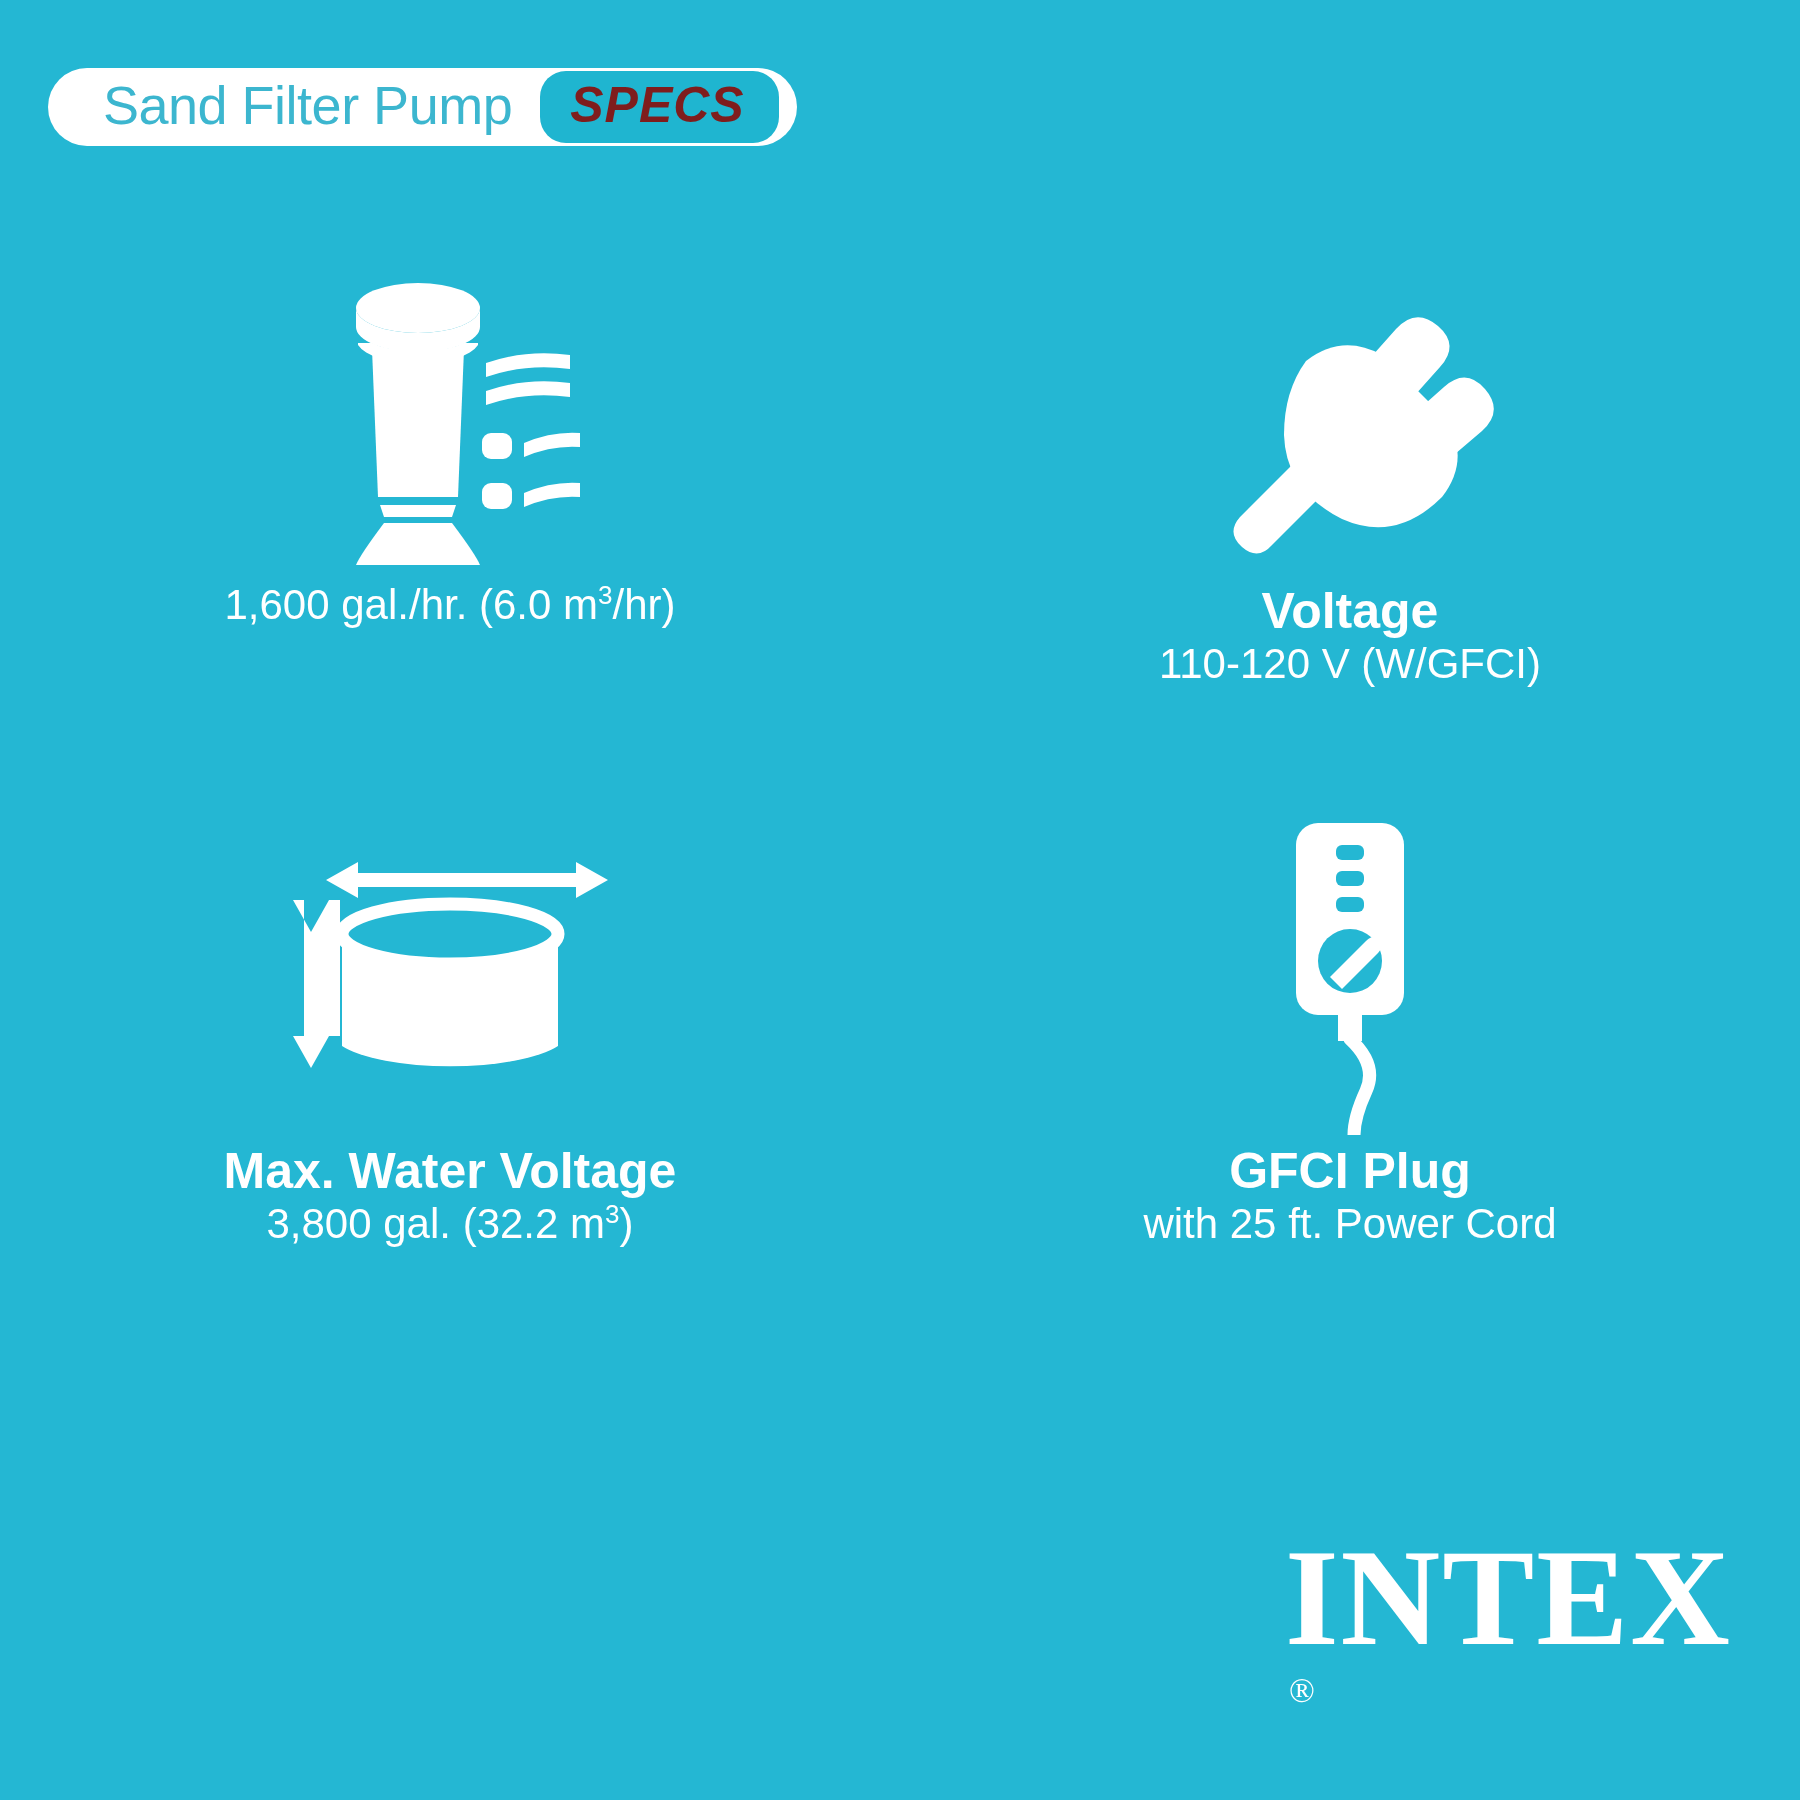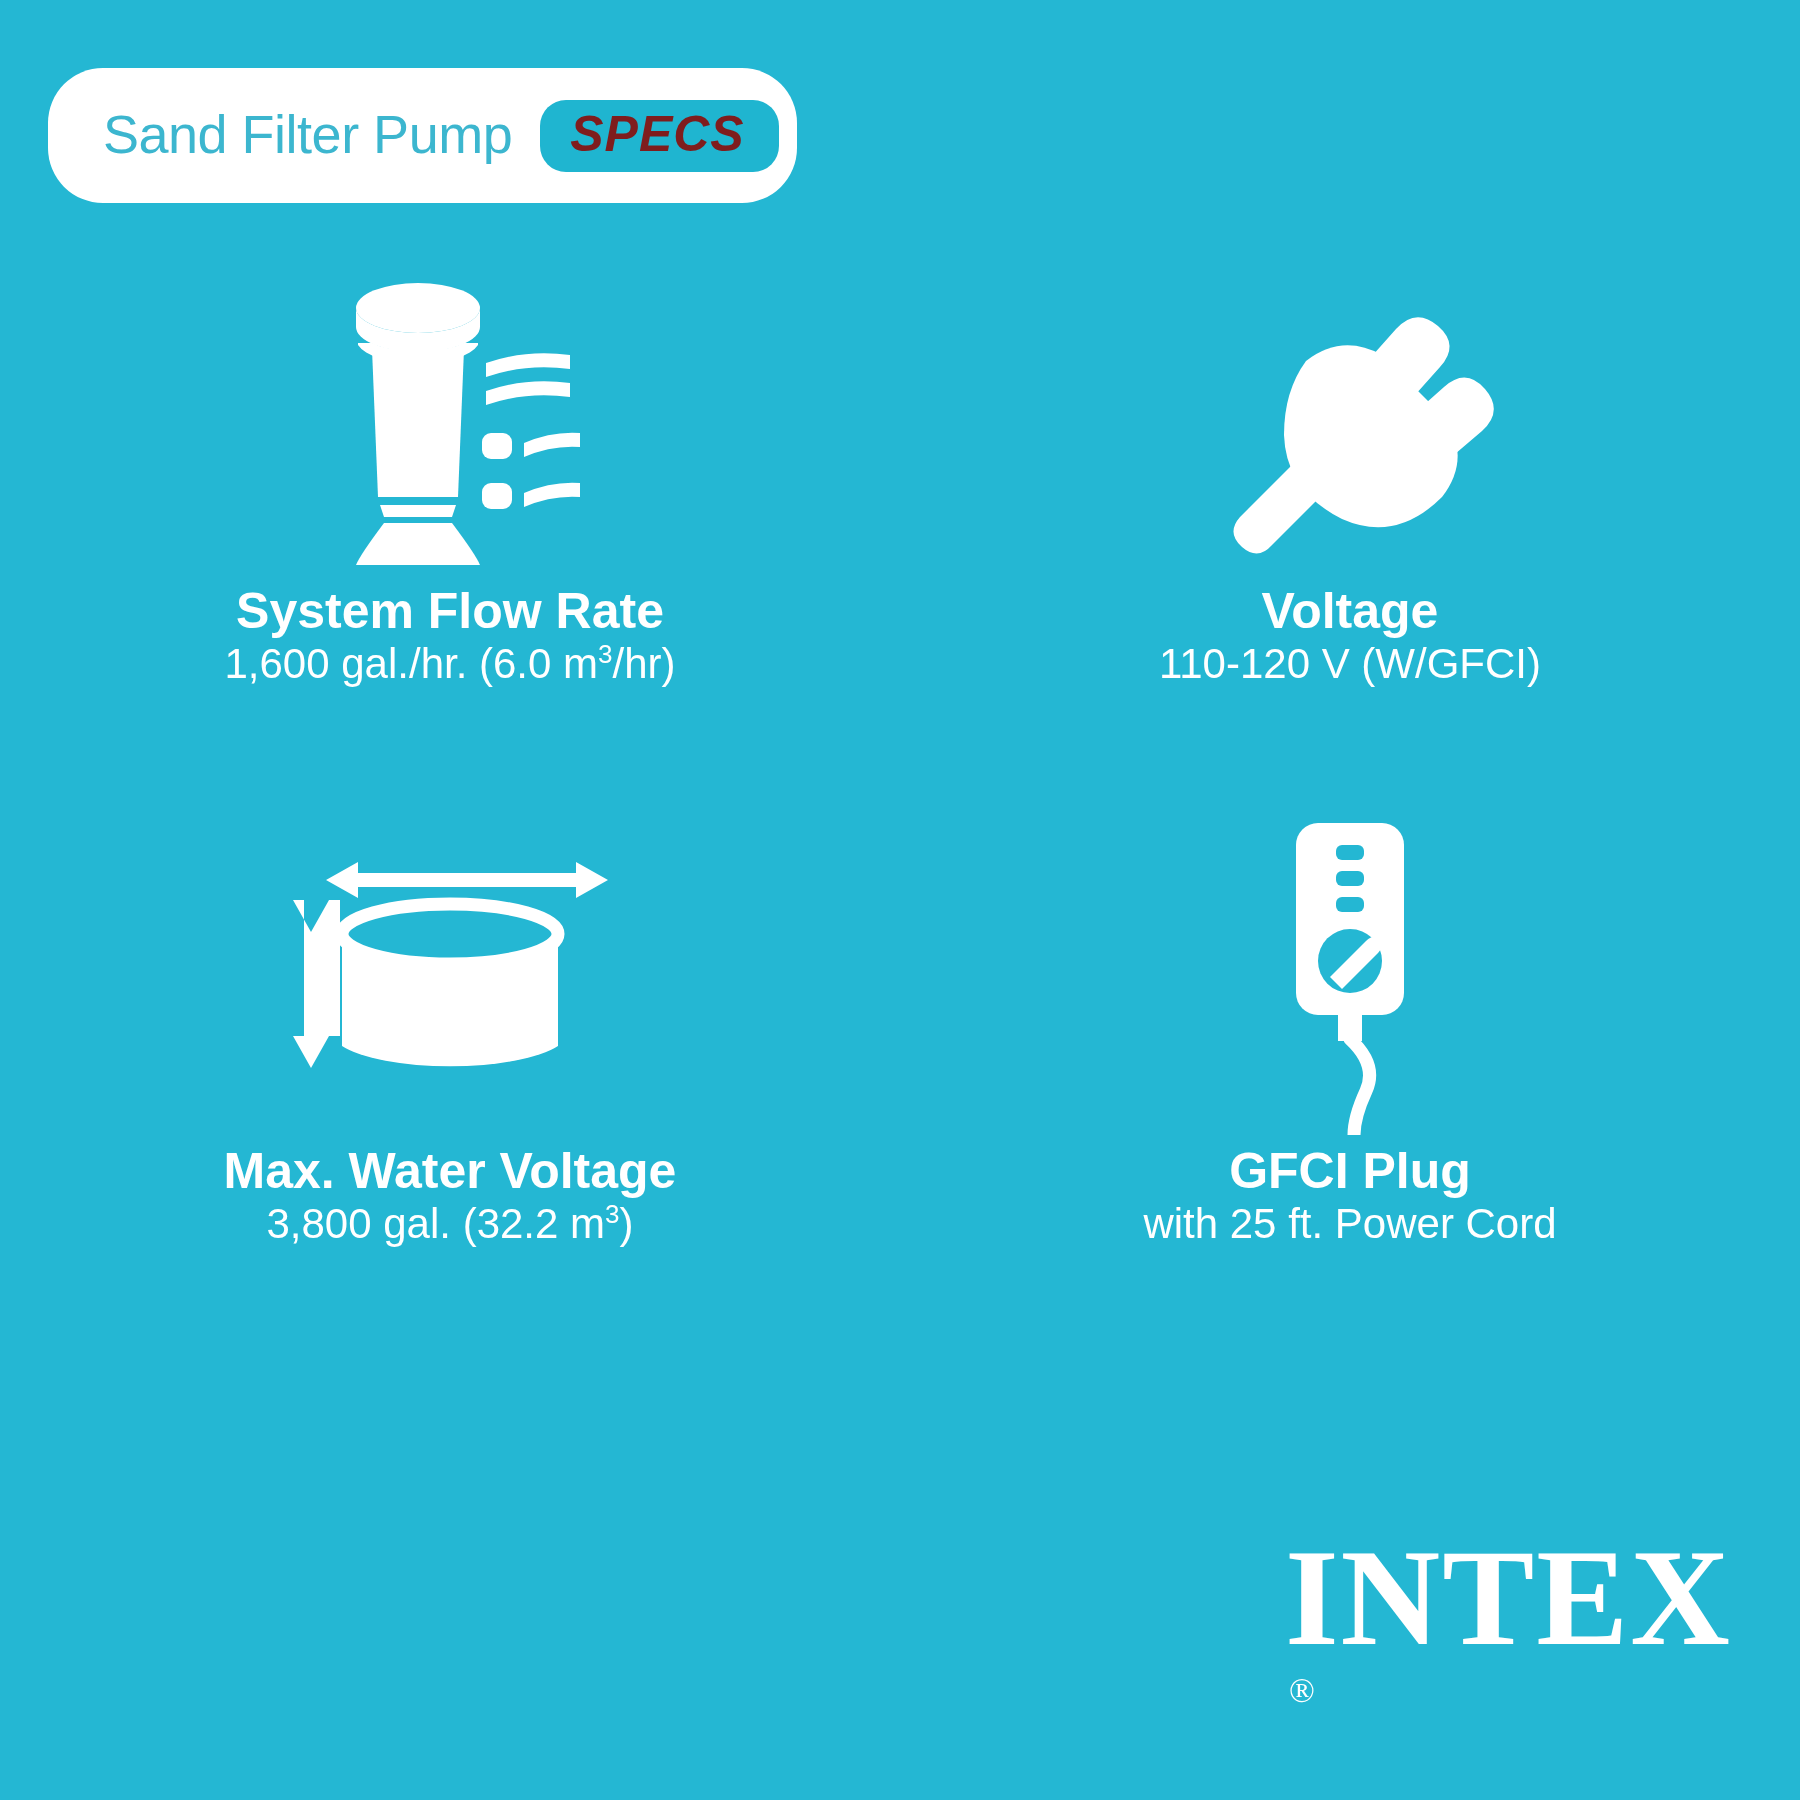--- a/index.html
+++ b/index.html
@@ -13,21 +13,21 @@
     font-family: "Liberation Sans", sans-serif;
     overflow: hidden;
     position: relative;
   }
 
   
   .header-pill {
     position: absolute;
     left: 48px;
     top: 68px;
-    height: 135px;
+    height: 78px;
     background: #ffffff;
     border-radius: 55px;
     display: flex;
     align-items: center;
     padding-left: 55px;
     padding-right: 18px;
     box-sizing: border-box;
   }
   .header-title {
     color: #3cb6cf;
@@ -158,21 +158,20 @@
         <path d="M186 98 q40 -14 84 -8 l0 14 q-44 -6 -84 8 Z" fill="#ffffff"></path>
         <path d="M186 126 q40 -14 84 -8 l0 14 q-44 -6 -84 8 Z" fill="#ffffff"></path>
 
         <rect x="182" y="168" width="30" height="26" rx="9" fill="#ffffff"></rect>
         <path d="M224 178 q28 -12 56 -10 l0 14 q-28 -2 -56 10 Z" fill="#ffffff"></path>
 
         <rect x="182" y="218" width="30" height="26" rx="9" fill="#ffffff"></rect>
         <path d="M224 228 q28 -12 56 -10 l0 14 q-28 -2 -56 10 Z" fill="#ffffff"></path>
       </svg>
     </div>
-    <div class="spec-title">System Flow Rate</div>
     <div class="spec-value"><span>1,600 gal./hr. (6.0 m</span><sup>3</sup><span>/hr)</span></div>
   </div>
 
   <div class="cell cell-voltage">
     <div class="icon-wrap">
       <svg width="300" height="300" viewBox="0 0 300 300" aria-hidden="true">
 
         <path d="M148 118 L196 64 q20 -22 42 -3 q22 19 2 41 L190 158 Z" fill="#ffffff"></path>
 
         <path d="M190 170 L244 122 q22 -20 41 2 q19 22 -3 42 L228 212 Z" fill="#ffffff"></path>

